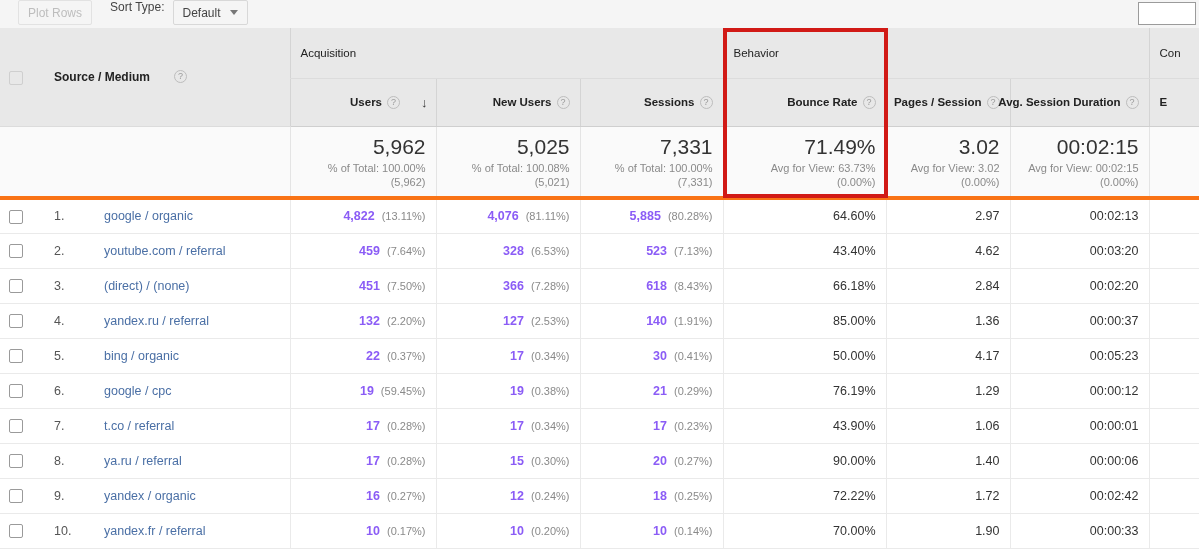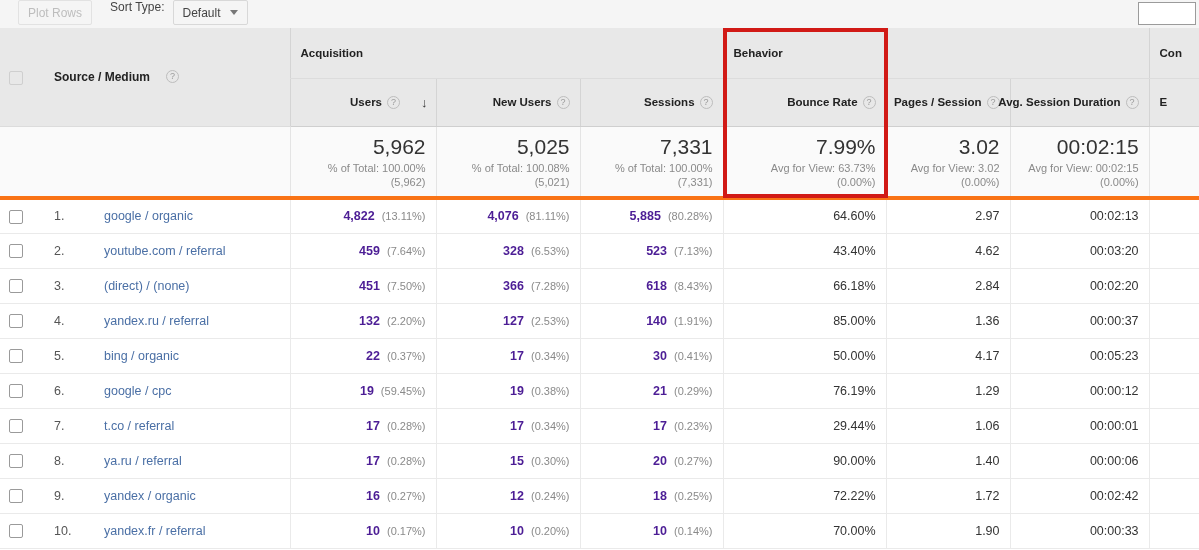--- a/index.html
+++ b/index.html
@@ -75,36 +75,36 @@
   .grp-row td {
     background: #e8e8e8;
     height: 50px;
     border-bottom: 1px solid #dcdcdc;
   }
   .grp-row td.src-cell {
     vertical-align: middle;
   }
   .grp-label {
     font-size: 11.5px;
-    font-weight: bold;
+    font-weight: normal;
     color: #222;
     padding-left: 10px;
     white-space: nowrap;
   }
   .sep-l { border-left: 1px solid #d4d4d4; }
 
   
   .srcmed {
     font-size: 12px;
     font-weight: bold;
     color: #222;
     padding-left: 22px;
     display: flex;
     align-items: flex-start;
-    gap: 16px;
+    gap: 24px;
     white-space: nowrap;
   }
 
   
   .col-row td {
     background: #e8e8e8;
     height: 48px;
     border-bottom: 1px solid #cfcfcf;
     border-left: 1px solid #d4d4d4;
   }
@@ -182,21 +182,21 @@
   .idx { color: #555; width: 26px; flex: 0 0 auto; }
   .lnk { color: #4a6fa5; margin-left: 24px; }
   .numcell {
     display: flex;
     align-items: baseline;
     justify-content: flex-end;
     gap: 7px;
     padding-right: 10px;
     white-space: nowrap;
   }
-  .num { font-size: 12.5px; font-weight: bold; color: #4c1d95; }
+  .num { font-size: 12.5px; font-weight: bold; color: #8b5cf6; }
   .pct { font-size: 11px; color: #8a8a8a; }
   .plain {
     text-align: right;
     padding-right: 10px;
     font-size: 12.5px;
     color: #333;
     white-space: nowrap;
   }
 
   
@@ -327,21 +327,21 @@
       </td>
       <td>
         <div class="sum-cell">
           <div class="sum-big">7,331</div>
           <div class="sum-sub">% of Total: 100.00%</div>
           <div class="sum-sub">(7,331)</div>
         </div>
       </td>
       <td>
         <div class="sum-cell">
-          <div class="sum-big">7.99%</div>
+          <div class="sum-big">71.49%</div>
           <div class="sum-sub">Avg for View: 63.73%</div>
           <div class="sum-sub">(0.00%)</div>
         </div>
       </td>
       <td>
         <div class="sum-cell">
           <div class="sum-big">3.02</div>
           <div class="sum-sub">Avg for View: 3.02</div>
           <div class="sum-sub">(0.00%)</div>
         </div>
@@ -600,21 +600,21 @@
               <span class="pct">(0.34%)</span>
             </div>
           </td>
           <td class="v">
             <div class="numcell">
               <span class="num">17</span>
               <span class="pct">(0.23%)</span>
             </div>
           </td>
           <td class="v">
-            <div class="plain">29.44%</div>
+            <div class="plain">43.90%</div>
           </td>
           <td class="v">
             <div class="plain">1.06</div>
           </td>
           <td class="v">
             <div class="plain">00:00:01</div>
           </td>
           <td class="v"></td>
         </tr>
         <tr class="d-row">

